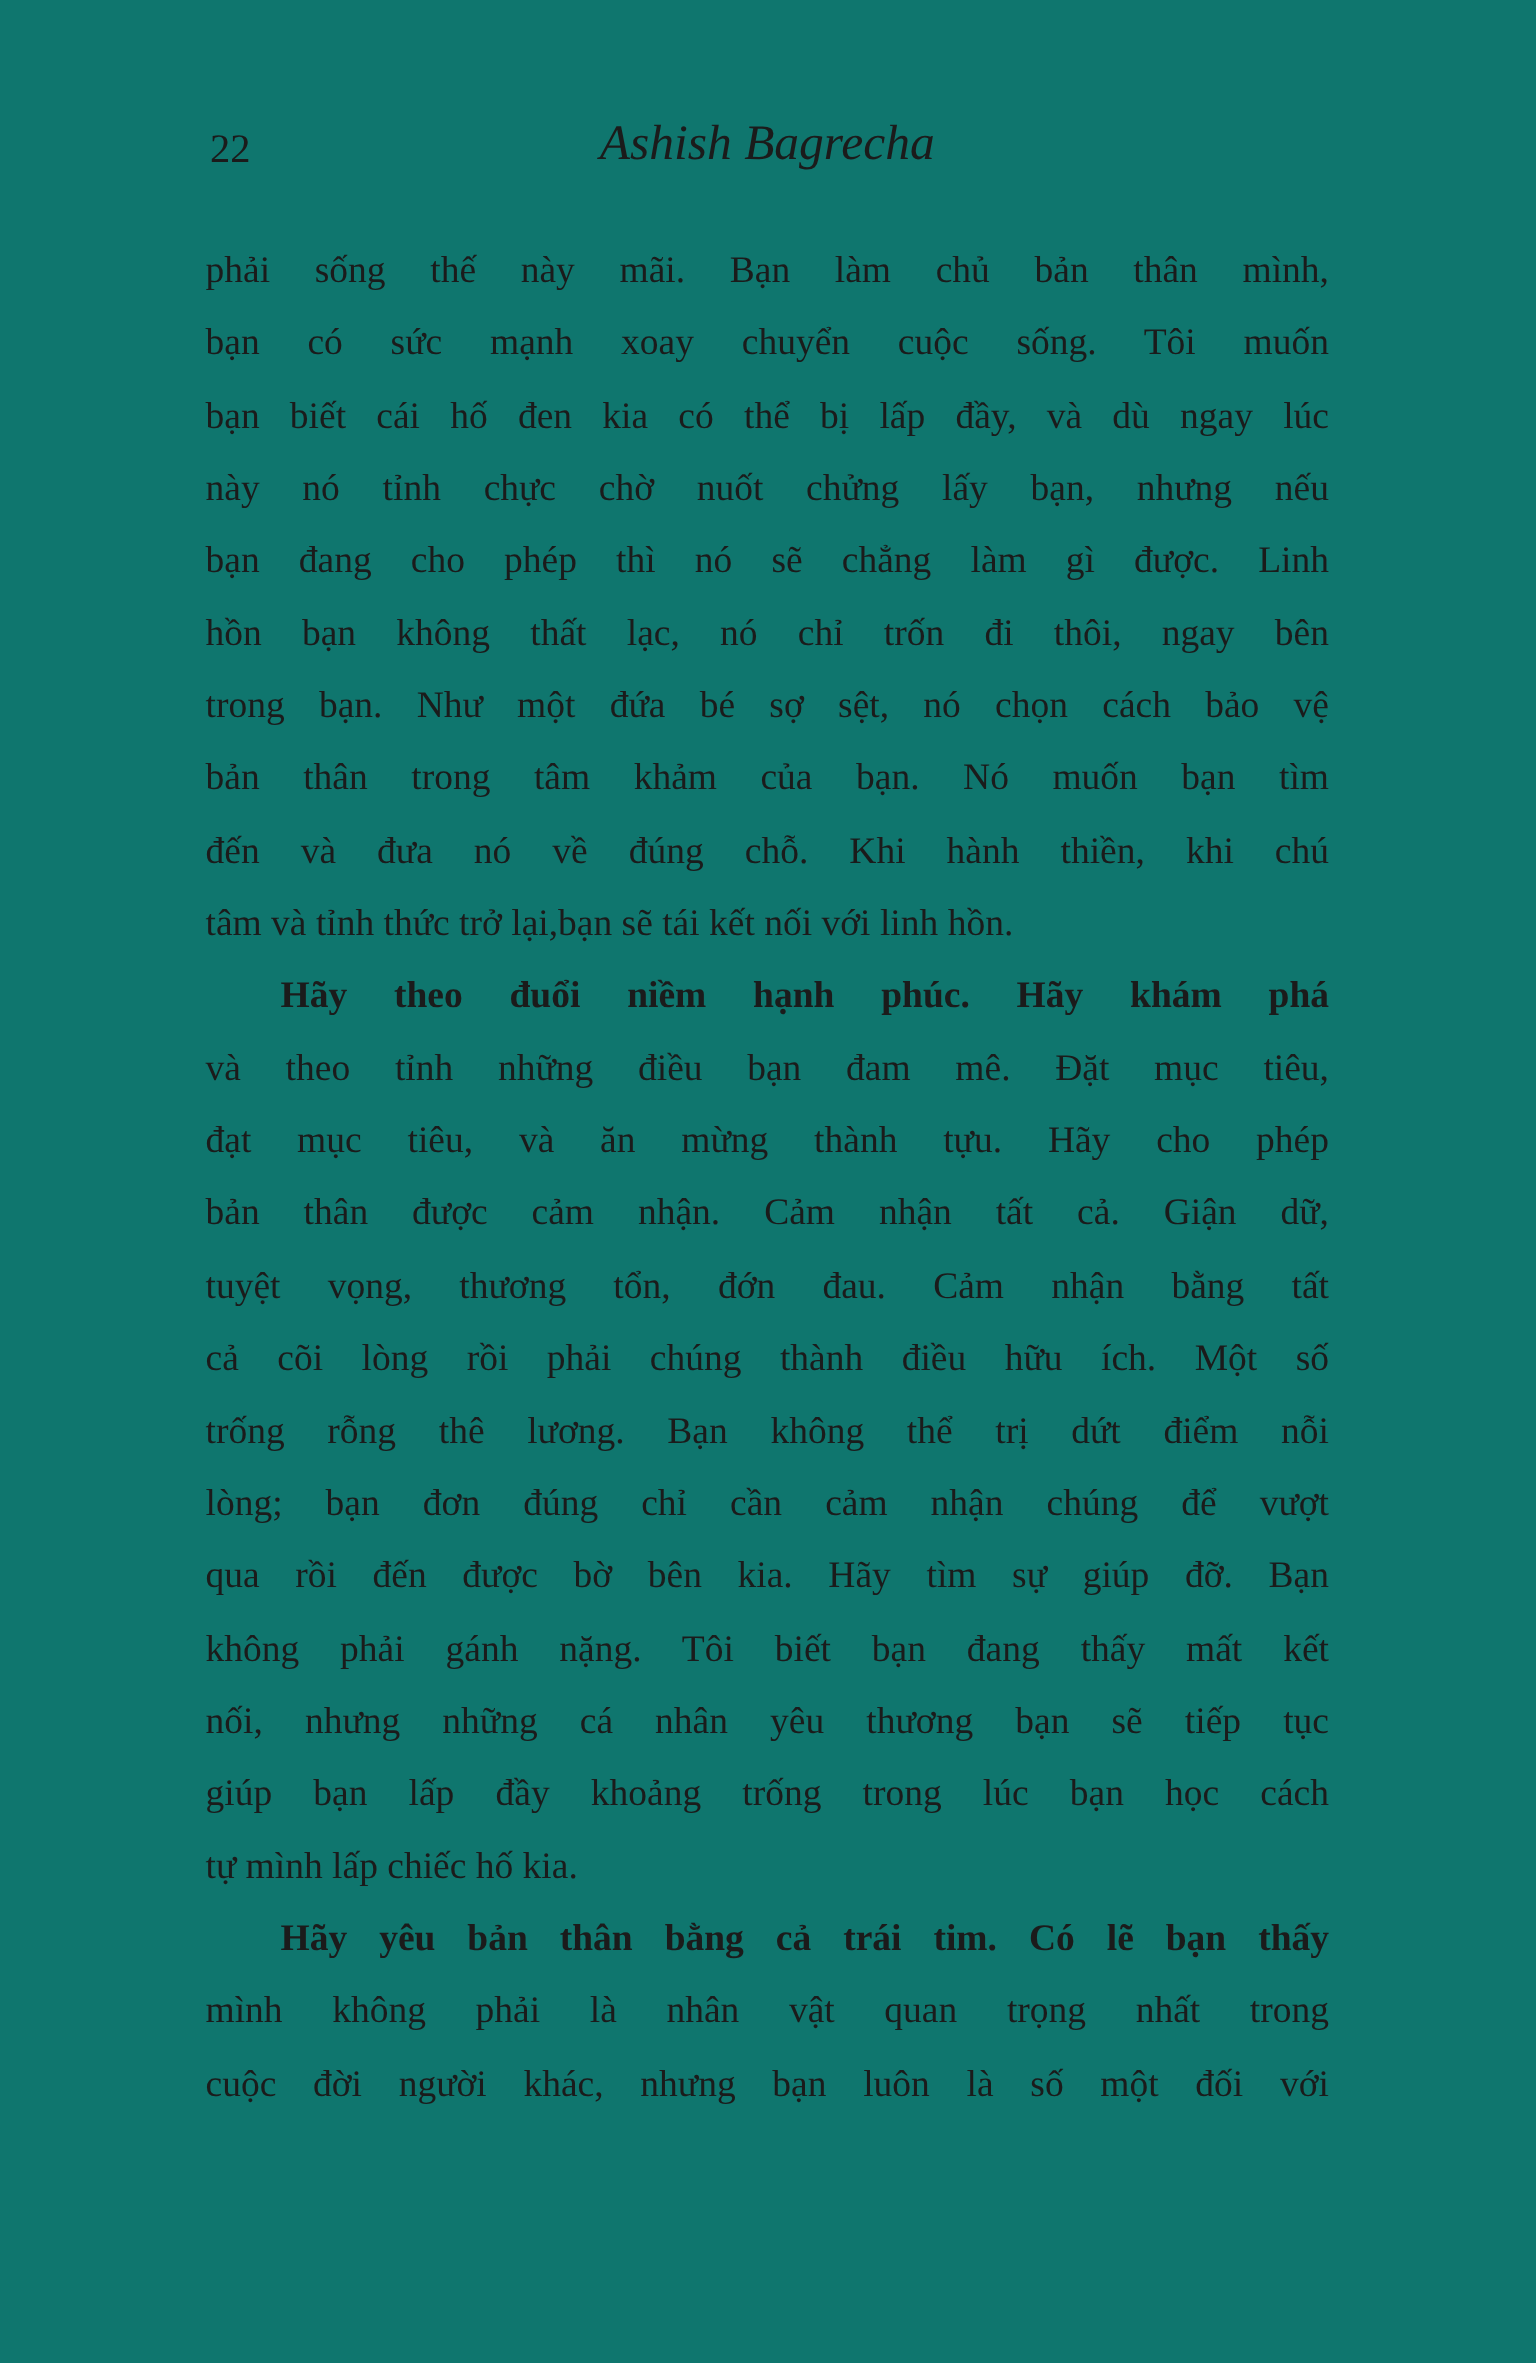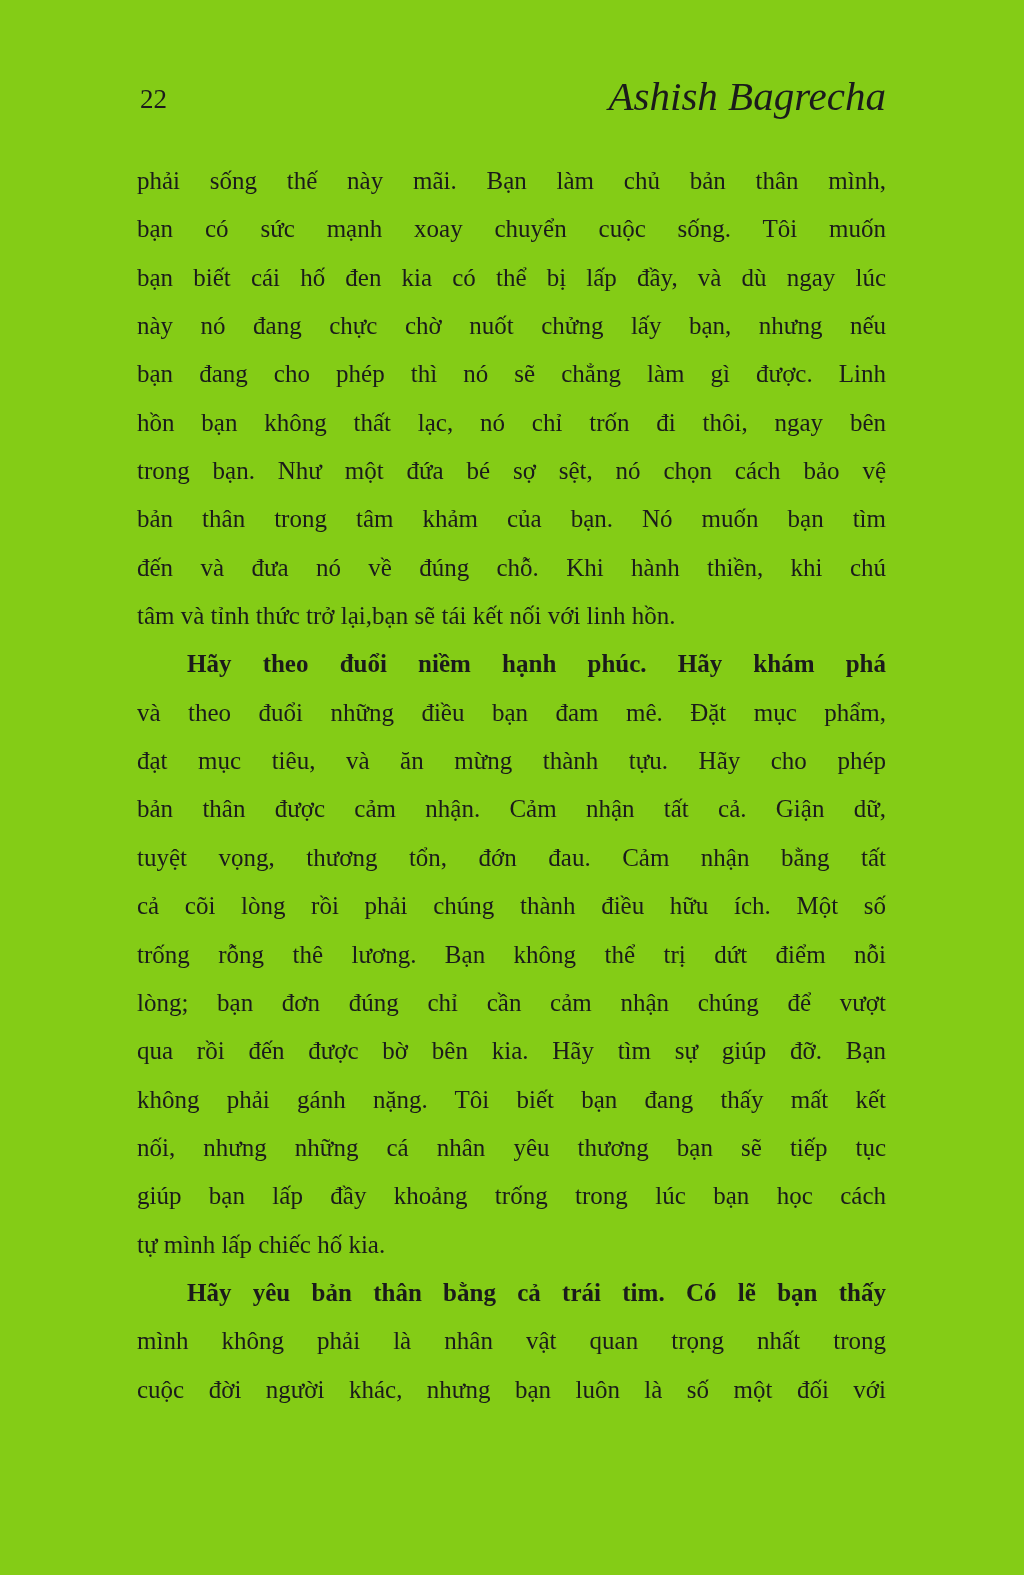--- a/index.html
+++ b/index.html
@@ -4,33 +4,33 @@
 <style>
   html, body {
     margin: 0;
     padding: 0;
     background: #ffffff;
   }
   .page {
     position: relative;
     width: 1024px;
     height: 1575px;
-    background: #84cc16;
+    background: #0f766e;
     color: #1b1b1b;
     font-family: "Liberation Serif", "DejaVu Serif", serif;
     overflow: hidden;
   }
   .running-header {
     position: absolute;
     top: 78px;
     left: 137px;
     width: 749px;
-    text-align: right;
+    text-align: center;
     font-style: italic;
-    font-size: 41px;
+    font-size: 33px;
     line-height: 36px;
     white-space: nowrap;
   }
   .page-number {
     position: absolute;
     top: 84px;
     left: 140px;
     font-size: 27px;
     line-height: 30px;
     font-style: normal;
@@ -65,30 +65,30 @@
 
   <div class="page-number">22</div>
 
   <div class="running-header">Ashish Bagrecha</div>
 
   <div class="body-block">
 
     <div class="ln">phải sống thế này mãi. Bạn làm chủ bản thân mình,</div>
     <div class="ln">bạn có sức mạnh xoay chuyển cuộc sống. Tôi muốn</div>
     <div class="ln">bạn biết cái hố đen kia có thể bị lấp đầy, và dù ngay lúc</div>
-    <div class="ln">này nó đang chực chờ nuốt chửng lấy bạn, nhưng nếu</div>
+    <div class="ln">này nó tỉnh chực chờ nuốt chửng lấy bạn, nhưng nếu</div>
     <div class="ln">bạn đang cho phép thì nó sẽ chẳng làm gì được. Linh</div>
     <div class="ln">hồn bạn không thất lạc, nó chỉ trốn đi thôi, ngay bên</div>
     <div class="ln">trong bạn. Như một đứa bé sợ sệt, nó chọn cách bảo vệ</div>
     <div class="ln">bản thân trong tâm khảm của bạn. Nó muốn bạn tìm</div>
     <div class="ln">đến và đưa nó về đúng chỗ. Khi hành thiền, khi chú</div>
     <div class="ln end">tâm và tỉnh thức trở lại,bạn sẽ tái kết nối với linh hồn.</div>
 
     <div class="ln ind">Hãy theo đuổi niềm hạnh phúc. Hãy khám phá</div>
-    <div class="ln">và theo đuổi những điều bạn đam mê. Đặt mục phẩm,</div>
+    <div class="ln">và theo tỉnh những điều bạn đam mê. Đặt mục tiêu,</div>
     <div class="ln">đạt mục tiêu, và ăn mừng thành tựu. Hãy cho phép</div>
     <div class="ln">bản thân được cảm nhận. Cảm nhận tất cả. Giận dữ,</div>
     <div class="ln">tuyệt vọng, thương tổn, đớn đau. Cảm nhận bằng tất</div>
     <div class="ln">cả cõi lòng rồi phải chúng thành điều hữu ích. Một số</div>
     <div class="ln">trống rỗng thê lương. Bạn không thể trị dứt điểm nỗi</div>
     <div class="ln">lòng; bạn đơn đúng chỉ cần cảm nhận chúng để vượt</div>
     <div class="ln">qua rồi đến được bờ bên kia. Hãy tìm sự giúp đỡ. Bạn</div>
     <div class="ln">không phải gánh nặng. Tôi biết bạn đang thấy mất kết</div>
     <div class="ln">nối, nhưng những cá nhân yêu thương bạn sẽ tiếp tục</div>
     <div class="ln">giúp bạn lấp đầy khoảng trống trong lúc bạn học cách</div>

